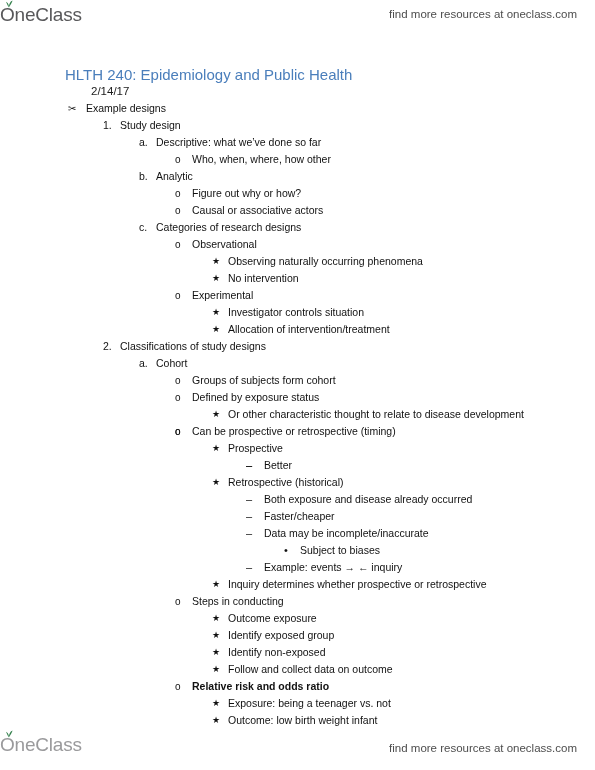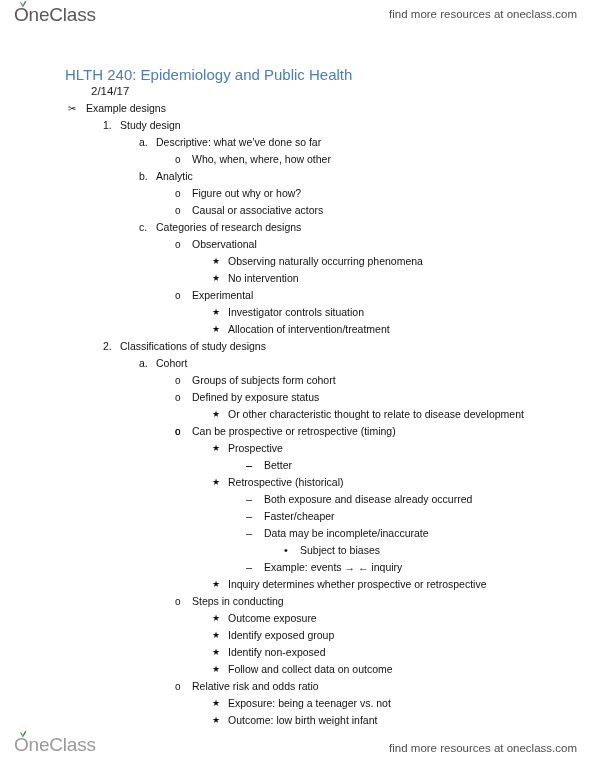--- a/index.html
+++ b/index.html
@@ -19,21 +19,21 @@
 
   
   .page-header {
     position: absolute;
     top: 0; left: 0;
     width: 595px;
     height: 42px;
   }
   .brand-logo {
     position: absolute;
-    left: 14px;
+    left: 0;
     top: 4px;
     font-family: "Liberation Sans", sans-serif;
     font-size: 19px;
     letter-spacing: -0.2px;
     color: #58585a;
     font-weight: 400;
     white-space: nowrap;
   }
   .brand-logo .leaf {
     position: absolute;
@@ -107,21 +107,21 @@
     white-space: nowrap;
   }
   .line.wrapped { white-space: normal; }
   .line .marker {
     position: absolute;
     display: inline-block;
     text-align: left;
     color: #111111;
   }
   .line .txt { display: inline-block; }
-  .line.bold .txt { font-weight: normal; }
+  .line.bold .txt { font-weight: bold; }
 
   
   .lvl1 { padding-left: 86px; }          
   .lvl1 .marker { left: 68px; }
 
   .lvl2 { padding-left: 120px; }         
   .lvl2 .marker { left: 103px; width: 16px; }
 
   .lvl3 { padding-left: 156px; }         
   .lvl3 .marker { left: 139px; width: 16px; }

